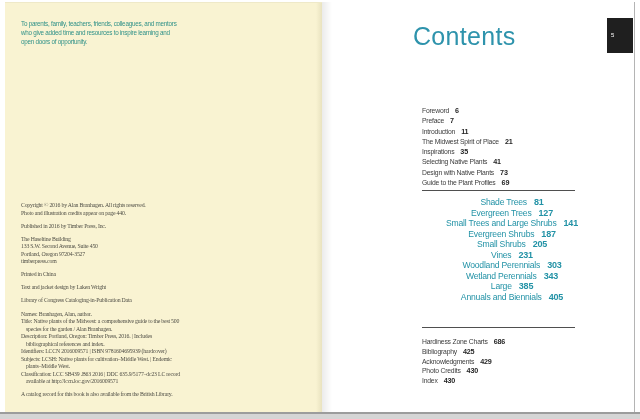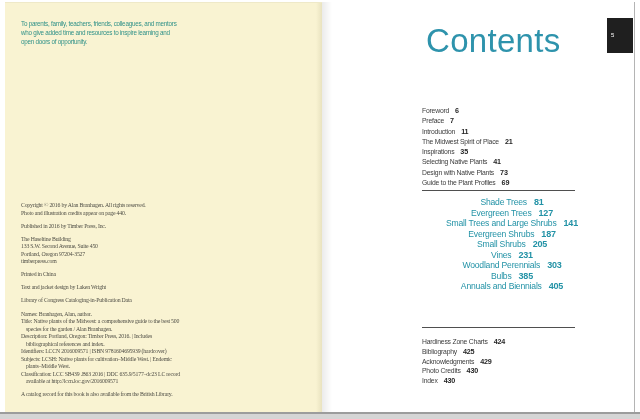--- a/index.html
+++ b/index.html
@@ -49,22 +49,22 @@
   
   .right-page {
     position:absolute; left:322px; top:2px; width:312px; height:410px;
     background:#ffffff;
   }
   .right-page::before {
     content:""; position:absolute; left:0; top:0; bottom:0; width:10px;
     background:linear-gradient(to right, rgba(0,0,0,0.08), rgba(0,0,0,0));
   }
   .contents-title {
-    position:absolute; left:104px; top:20px;
-    font-size:33px; font-weight:300; letter-spacing:0.3px;
+    position:absolute; left:91px; top:20px;
+    font-size:25px; font-weight:300; letter-spacing:0.3px;
     color:var(--title_teal, #2e93ac);
   }
   .toc-block { position:absolute; left:100px; width:180px; }
   .fm-block  { top:104px; }
   .sections-block { top:195px;text-align:center; }
   .bm-block  { top:335px; }
 
   .toc-entry { white-space:nowrap; }
   .fm-block .toc-entry, .bm-block .toc-entry {
     font-size:6.8px; letter-spacing:-0.2px;
@@ -176,32 +176,33 @@
 
         <div class="toc-entry"><span class="toc-label">Evergreen Shrubs</span><span class="toc-page">187</span></div>
 
         <div class="toc-entry"><span class="toc-label">Small Shrubs</span><span class="toc-page">205</span></div>
 
         <div class="toc-entry"><span class="toc-label">Vines</span><span class="toc-page">231</span></div>
 
 
         <div class="toc-entry"><span class="toc-label">Woodland Perennials</span><span class="toc-page">303</span></div>
 
-
-
-        <div class="toc-entry"><span class="toc-label">Bulbs</span><span class="toc-page">385</span></div>
+        <div class="toc-entry"><span class="toc-label">Wetland Perennials</span><span class="toc-page">343</span></div>
+
+
+        <div class="toc-entry"><span class="toc-label">Large</span><span class="toc-page">385</span></div>
 
         <div class="toc-entry"><span class="toc-label">Annuals and Biennials</span><span class="toc-page">405</span></div>
       </div>
 
     <div class="toc-divider rule-2"></div>
 
     <div class="toc-block bm-block">
 
-        <div class="toc-entry"><span class="toc-label">Hardiness Zone Charts</span><span class="toc-page">424</span></div>
+        <div class="toc-entry"><span class="toc-label">Hardiness Zone Charts</span><span class="toc-page">686</span></div>
 
         <div class="toc-entry"><span class="toc-label">Bibliography</span><span class="toc-page">425</span></div>
 
         <div class="toc-entry"><span class="toc-label">Acknowledgments</span><span class="toc-page">429</span></div>
 
         <div class="toc-entry"><span class="toc-label">Photo Credits</span><span class="toc-page">430</span></div>
 
         <div class="toc-entry"><span class="toc-label">Index</span><span class="toc-page">430</span></div>
       </div>
 

